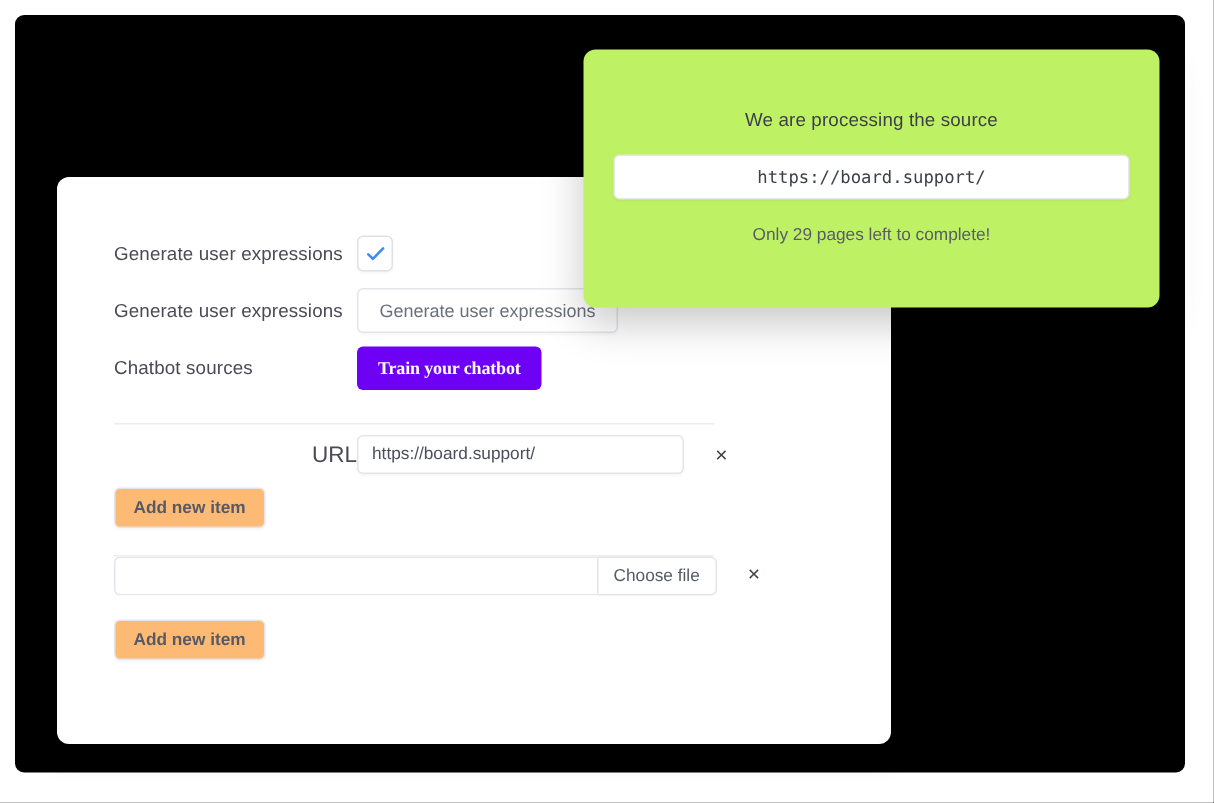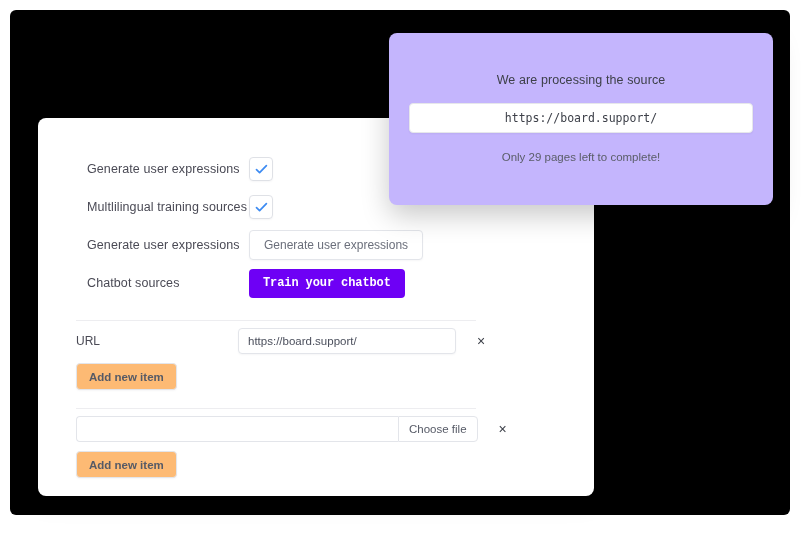--- a/index.html
+++ b/index.html
@@ -41,21 +41,21 @@
 
   .card-inner {
     padding: 32px 0 0 0;
   }
 
   
   .form-row {
     display: flex;
     align-items: center;
     height: 38px;
-    padding-left: 49px;
+    padding-left: 38px;
   }
   .form-row + .form-row { margin-top: 0; }
 
   .row-label {
     width: 162px;
     flex: 0 0 162px;
     font-size: 12.5px;
     color: #4a4a55;
     letter-spacing: 0.1px;
     line-height: 1.2;
@@ -95,21 +95,21 @@
     height: 29px;
     background: #6e00f5;
     border: none;
     border-radius: 4px;
     color: #ffffff;
     font-size: 12px;
     font-weight: bold;
     letter-spacing: -0.1px;
     padding: 0 14px;
     cursor: pointer;
-    font-family: Liberation Mono, monospace;
+    font-family: Liberation Serif, serif;
   }
 
   
   .divider {
     height: 1px;
     background: #ededf0;
     margin: 18px 0 0 38px;
     width: 400px;
   }
 
@@ -117,22 +117,23 @@
   .block { padding-left: 38px; }
 
   .field-row {
     display: flex;
     align-items: center;
     height: 40px;
   }
   .field-label {
     width: 162px;
     flex: 0 0 162px;
-    font-size: 12px;
+    font-size: 15px;
     color: #4a4a55;
+    text-align: right;
   }
   .text-input {
     width: 218px;
     height: 26px;
     border: 1px solid #e3e5ea;
     border-radius: 4px;
     background: #fff;
     font-size: 11.5px;
     color: #4b4f5c;
     padding: 0 9px;
@@ -165,21 +166,20 @@
     padding: 0 12px;
     cursor: pointer;
     font-family: "Liberation Sans", sans-serif;
     box-shadow: 0 1px 2px rgba(16,24,40,0.04);
   }
   .btn-wrap { padding: 0 0 0 0; margin-top: 2px; }
 
   
   .file-row {
     display: flex;
-    align-items: center;
     height: 40px;
   }
   .file-input-group { display: flex; }
   .file-text {
     width: 322px;
     height: 26px;
     border: 1px solid #e3e5ea;
     border-right: none;
     border-radius: 4px 0 0 4px;
     background: #fff;
@@ -203,21 +203,21 @@
     white-space: nowrap;
   }
 
   
   #popup {
     position: absolute;
     left: 379px;     
     top: 23px;       
     width: 384px;    
     height: 172px;   
-    background: #c4b5fd;
+    background: #bef264;
     border-radius: 8px;
     box-shadow: 0 10px 28px rgba(0,0,0,0.22);
     box-sizing: border-box;
     padding: 40px 18px 0 18px;
   }
   .popup-title {
     text-align: center;
     font-size: 12.5px;
     color: #3d4049;
     letter-spacing: 0.1px;
@@ -255,28 +255,20 @@
 
       <div class="form-row">
         <div class="row-label">Generate user expressions</div>
         <div class="checkbox">
           <svg width="13" height="11" viewBox="0 0 13 11">
             <path d="M1.5 5.6 L4.6 8.6 L11.4 1.6" fill="none" stroke="#3d8bf2" stroke-width="1.7" stroke-linecap="round" stroke-linejoin="round"></path>
           </svg>
         </div>
       </div>
 
-      <div class="form-row">
-        <div class="row-label">Multlilingual training sources</div>
-        <div class="checkbox">
-          <svg width="13" height="11" viewBox="0 0 13 11">
-            <path d="M1.5 5.6 L4.6 8.6 L11.4 1.6" fill="none" stroke="#3d8bf2" stroke-width="1.7" stroke-linecap="round" stroke-linejoin="round"></path>
-          </svg>
-        </div>
-      </div>
 
       <div class="form-row">
         <div class="row-label">Generate user expressions</div>
         <div class="pill-box">
           <span>Generate user expressions</span>
         </div>
       </div>
 
       <div class="form-row">
         <div class="row-label">Chatbot sources</div>

